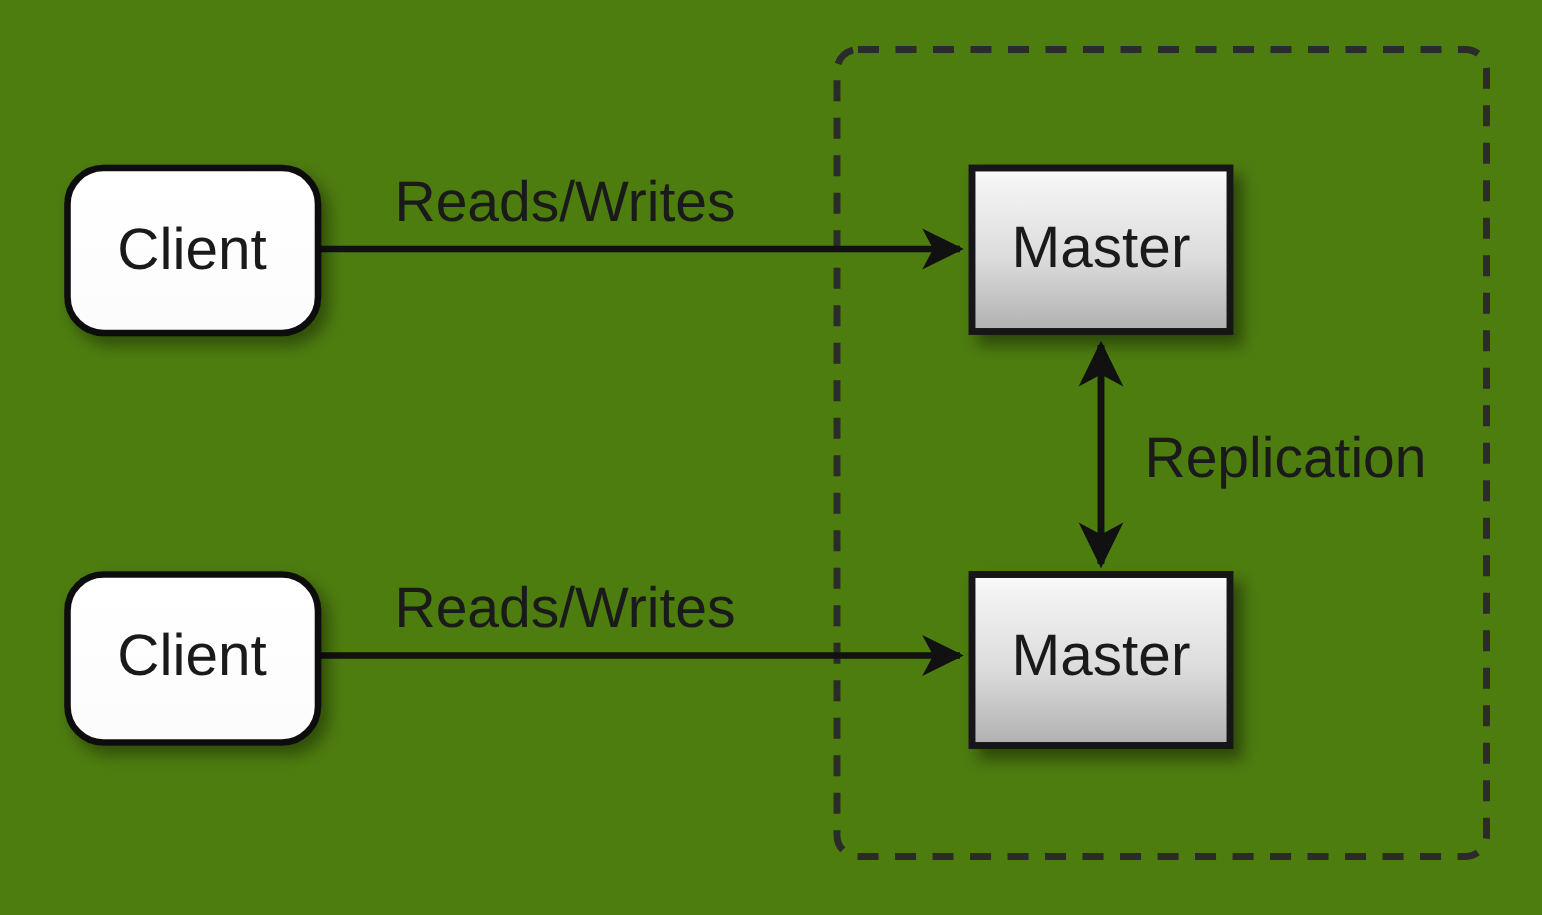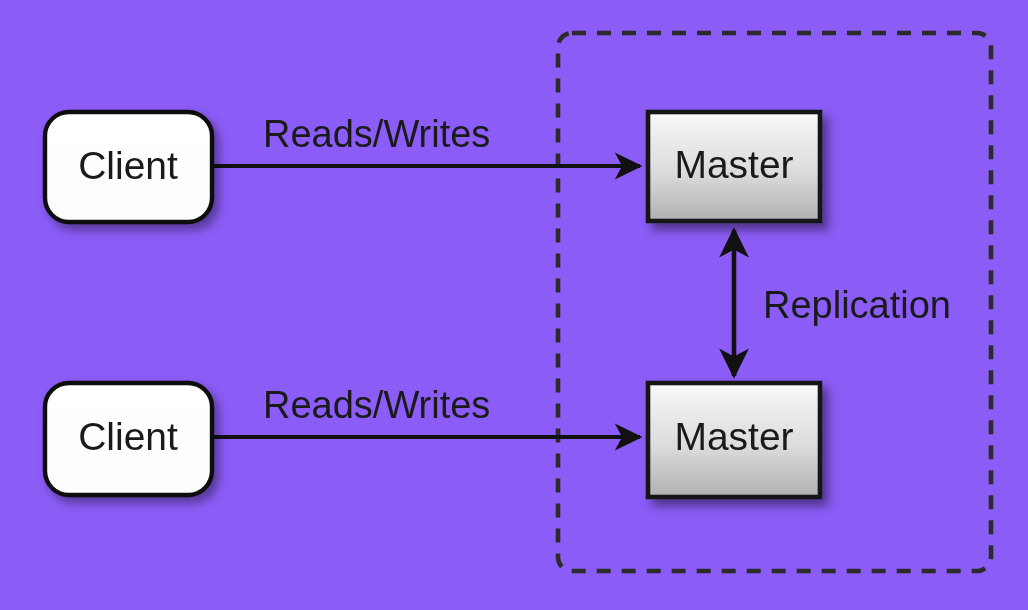--- a/index.html
+++ b/index.html
@@ -7,21 +7,21 @@
     padding: 0;
     background: #ffffff;
   }
   body {
     font-family: "Liberation Sans", sans-serif;
   }
   #canvas {
     position: relative;
     width: 1028px;
     height: 610px;
-    background: #8b5cf6;
+    background: #4d7c0f;
     overflow: hidden;
   }
   #diagram-svg {
     position: absolute;
     left: 0;
     top: 0;
     width: 1028px;
     height: 610px;
   }
   .node-label {

